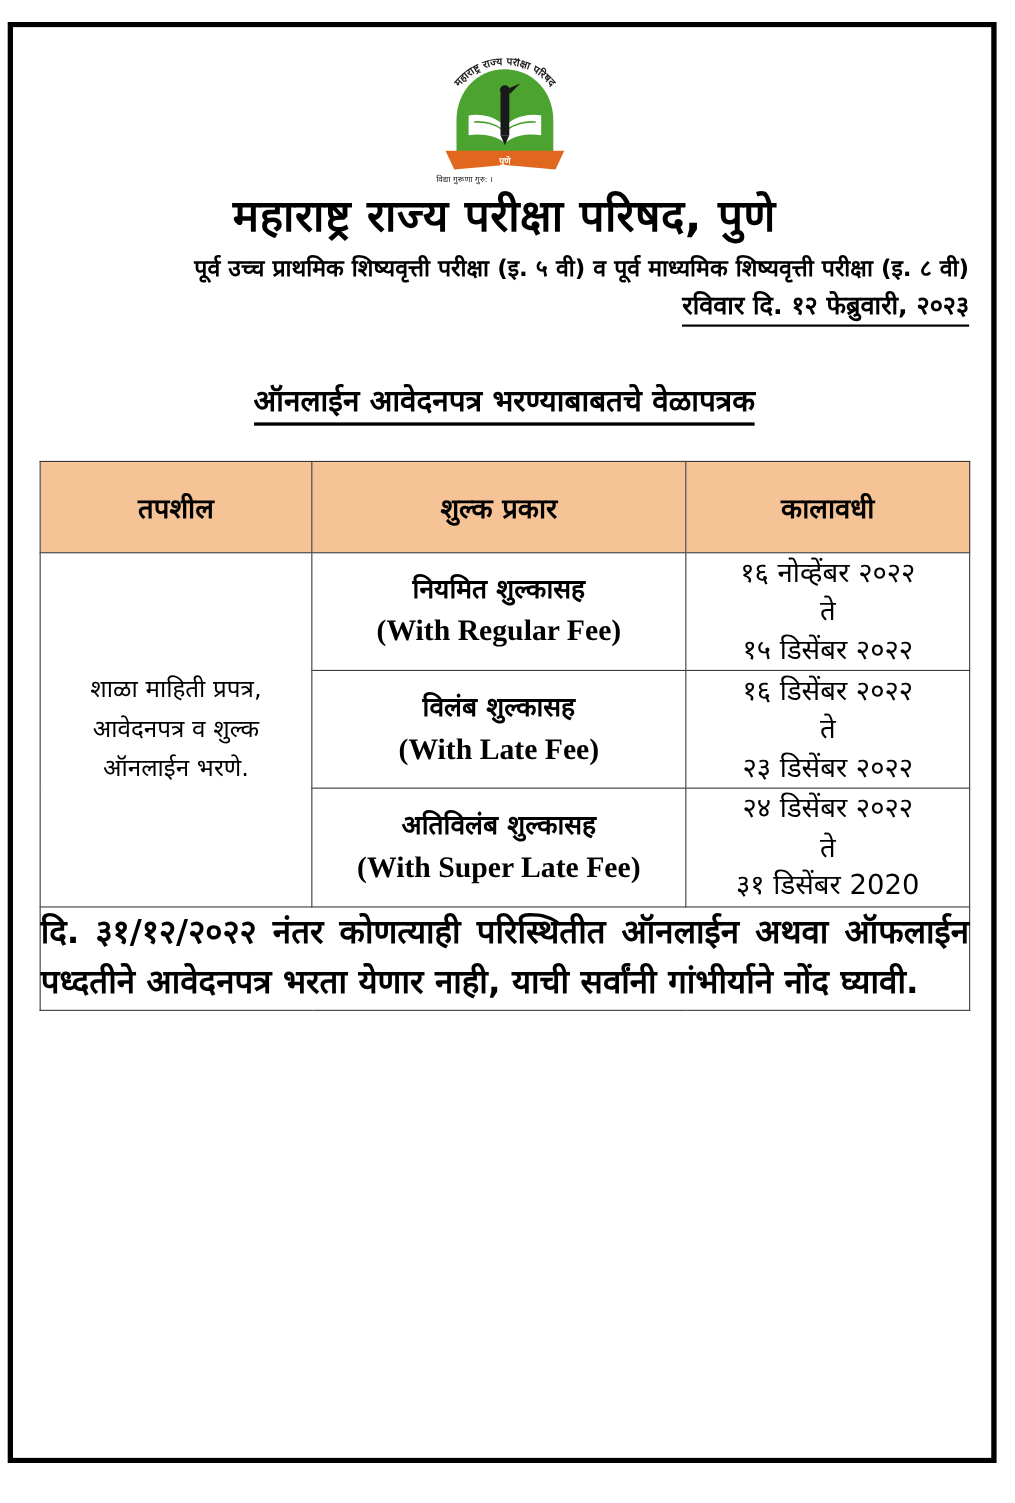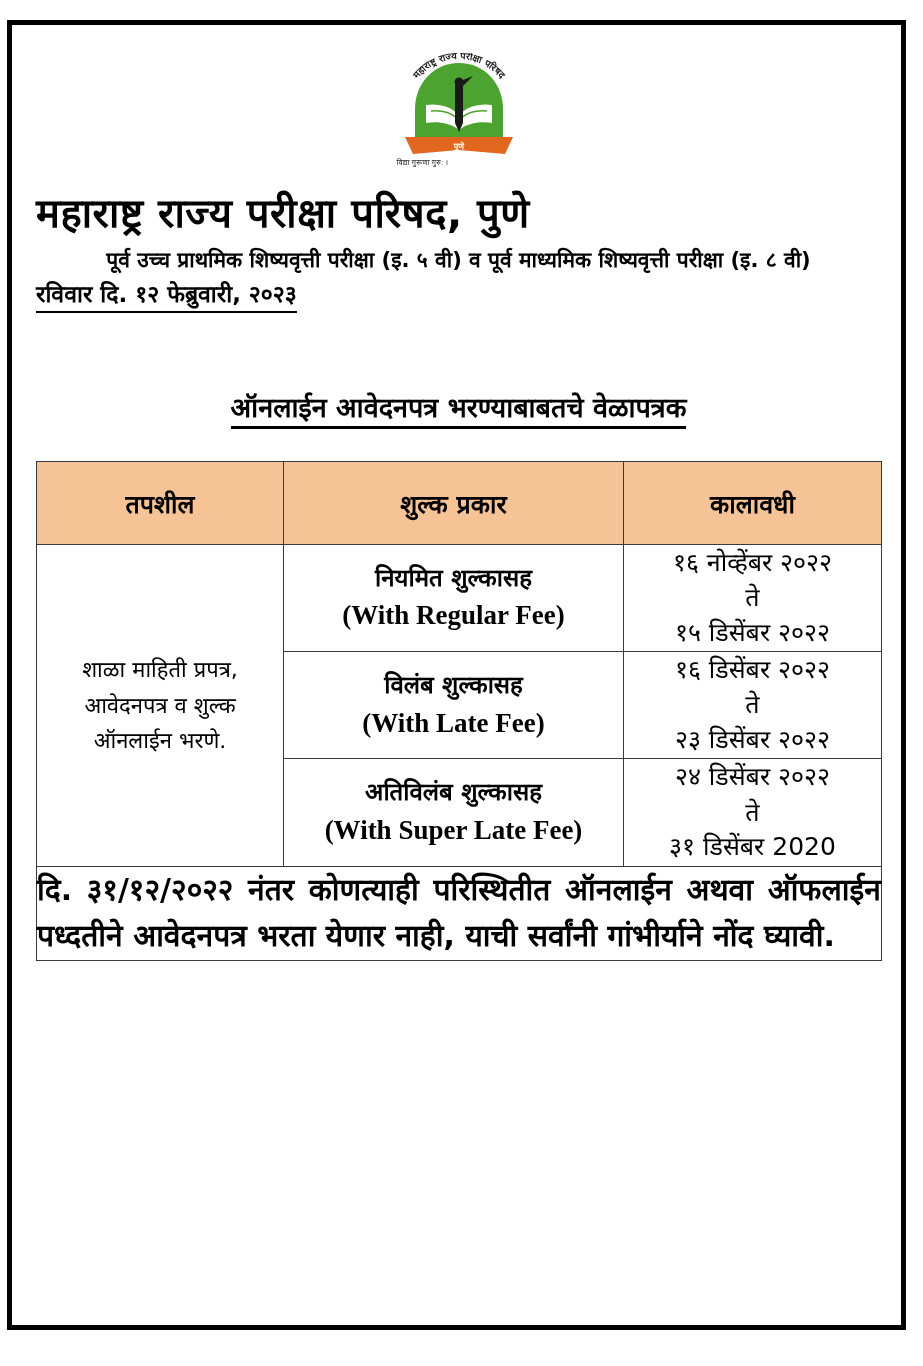--- a/index.html
+++ b/index.html
@@ -65,52 +65,53 @@
     width: 132px;
     text-align: left;
     font-family: Liberation Serif, serif;
     font-size: 7.5px;
     color: #1a1a1a;
     letter-spacing: 0.2px;
   }
 
   
   .org-title {
+    text-align: center;
     font-family: "DejaVu Sans", sans-serif;
     font-weight: bold;
     font-size: 40px;
     line-height: 1.12;
     letter-spacing: 0.5px;
-    margin-top: 16px;
+    margin-top: 0;
   }
   .sub-line-1 {
-    text-align: center;
+    text-align: right;
     font-family: "DejaVu Sans", sans-serif;
     font-weight: bold;
     font-size: 21px;
     line-height: 1.35;
     margin-top: 10px;
     white-space: nowrap;
   }
   .sub-line-2-wrap {
-    text-align: left;
+    text-align: right;
     margin-top: 6px;
   }
   .sub-line-2 {
     display: inline-block;
     font-family: "DejaVu Sans", sans-serif;
     font-weight: bold;
     font-size: 23px;
     line-height: 1.3;
     border-bottom: 2px solid #000;
     padding-bottom: 1px;
   }
   .section-heading-wrap {
     text-align: center;
-    margin-top: 78px;
+    margin-top: 52px;
   }
   .section-heading {
     display: inline-block;
     font-family: "DejaVu Sans", sans-serif;
     font-weight: bold;
     font-size: 27px;
     line-height: 1.25;
     border-bottom: 3px solid #000;
     padding-bottom: 1px;
   }

